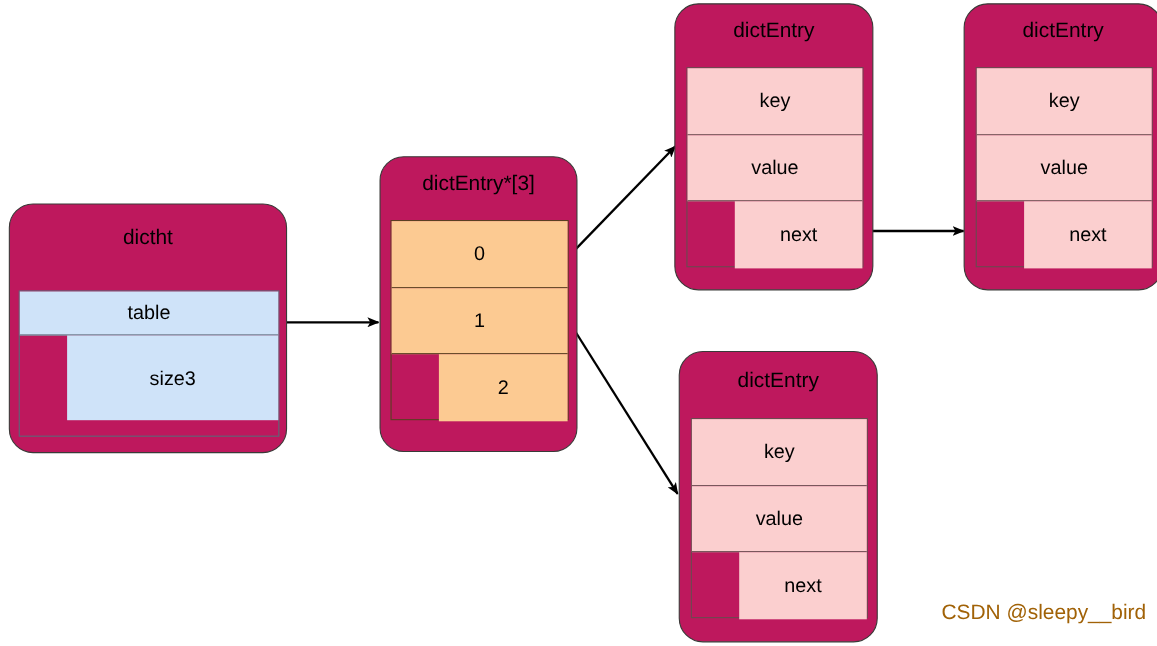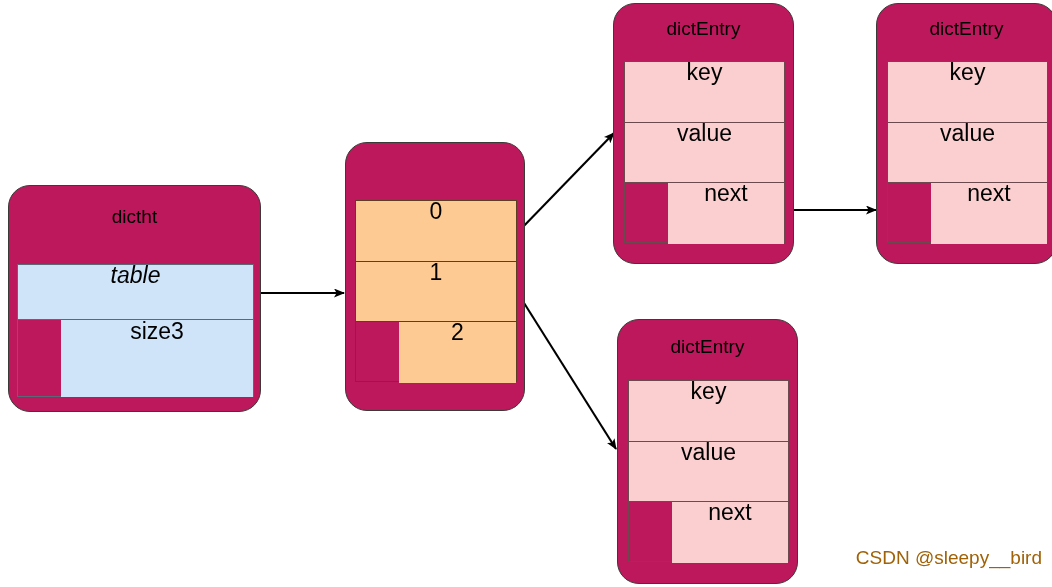--- a/index.html
+++ b/index.html
@@ -31,25 +31,25 @@
   }
   
   .fields{
     position:absolute;
     box-sizing:border-box;
     border:1.4px solid #4a4a55;
   }
   .field{
     box-sizing:border-box;
     display:flex;
-    align-items:flex-start;
+    align-items:center;
     justify-content:center;
     text-align:center;
     color:#000;
-    font-size:23px;
+    font-size:18px;
     line-height:21px;
     border-bottom:1.4px solid #4a4a55;
   }
   .field:last-child{border-bottom:none;margin-left:43px;}
 
   .blue  .field{background:#cfe3f9;}
   .blue  {border-color:#5b6878;}
   .blue  .field{border-bottom-color:#5b6878;}
   .orange .field{background:#fcca92;}
   .orange{border-color:#5a3f22;}
@@ -91,31 +91,32 @@
     <line x1="519" y1="231" x2="614" y2="133" stroke="#000000" stroke-width="2.1" marker-end="url(#ah)"></line>
 
     <line x1="519" y1="295" x2="616" y2="449" stroke="#000000" stroke-width="2.1" marker-end="url(#ah)"></line>
 
     <line x1="790" y1="210" x2="876" y2="210" stroke="#000000" stroke-width="2.1" marker-end="url(#ah)"></line>
   </svg>
 
   <div class="struct" style="left:8px;top:185px;width:253px;height:227px;">
     <div class="struct-title" style="top:20px;">dictht</div>
     <div class="fields blue" style="left:8px;top:78px;width:237px;height:133px;">
-      <div class="field" style="height:55px;font-style:italic;">
+      <div class="field" style="height:40px;">
         <span>table</span>
       </div>
       <div class="field two-line" style="height:77px;">
         <span>size</span>
         <span>3</span>
       </div>
     </div>
   </div>
 
   <div class="struct" style="left:345px;top:142px;width:180px;height:269px;">
+    <div class="struct-title" style="top:14px;">dictEntry*[3]</div>
     <div class="fields orange" style="left:9px;top:57px;width:162px;height:182px;">
       <div class="field" style="height:60.6px;">
         <span>0</span>
       </div>
       <div class="field" style="height:60.6px;">
         <span>1</span>
       </div>
       <div class="field" style="height:60.6px;">
         <span>2</span>
       </div>

